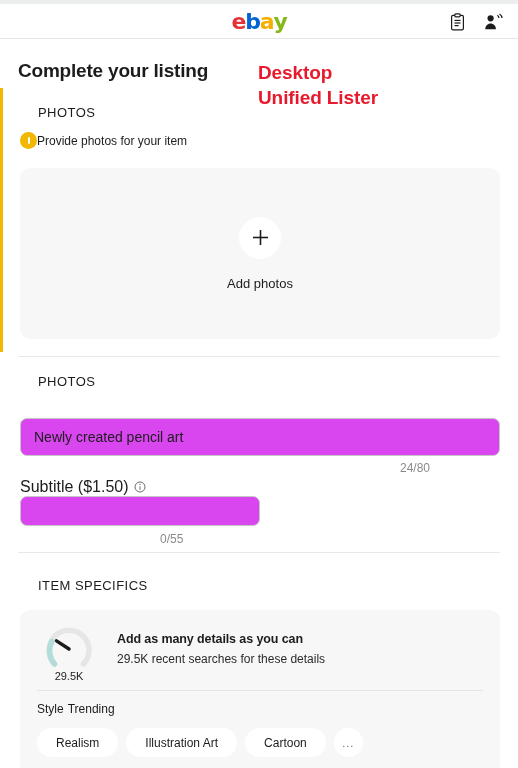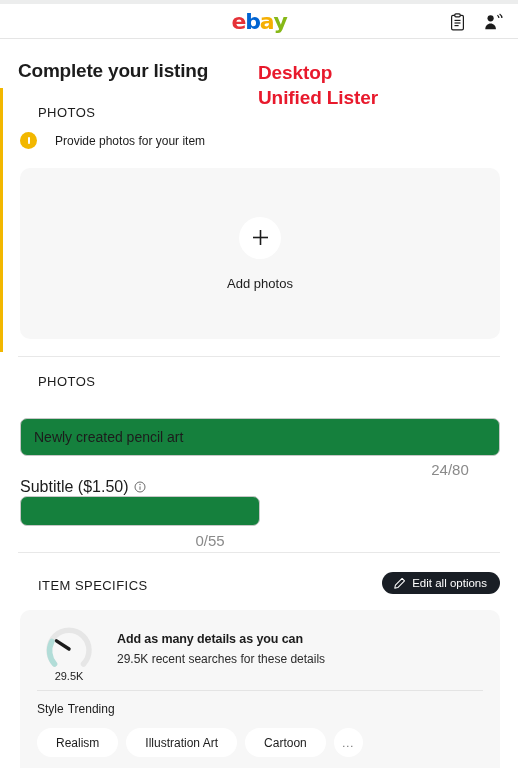--- a/index.html
+++ b/index.html
@@ -118,21 +118,21 @@
   #lbl-title  { top: 374px; }
   #lbl-specs  { top: 578px; }
 
   
   .warn-row {
     position: absolute;
     left: 20px;
     top: 132px;
     display: flex;
     align-items: center;
-    gap: 18px;
+    gap: 0;
   }
   .warn-icon {
     width: 17px; height: 17px;
     border-radius: 50%;
     background: #f2b700;
     display: flex;
     align-items: center;
     justify-content: center;
     flex: none;
   }
@@ -217,21 +217,21 @@
   }
   .sub-label-row .txt { font-size: 16px; color: #1c1c1c; }
   .info-icon {
     width: 12px; height: 12px;
     display: flex; align-items: center; justify-content: center;
     cursor: pointer;
   }
 
   .text-input {
     position: absolute;
-    background: #15803d;
+    background: #d946ef;
     border: 1px solid #c7c7c7;
     border-radius: 7px;
     font-family: "Liberation Sans", sans-serif;
     font-size: 13.5px;
     color: #1c1c1c;
     padding: 0 13px;
     outline: none;
   }
   #input-title {
     left: 20px;
@@ -242,23 +242,23 @@
   }
   #input-subtitle {
     left: 20px;
     top: 496px;
     width: 240px;
     height: 30px;
   }
 
   .counter {
     position: absolute;
-    font-size: 15px;
+    font-size: 12px;
     color: #8a8a8a;
-    text-align: center;
+    text-align: left;
   }
   #cnt-title { left: 400px; top: 461px; width: 100px; }
   #cnt-subtitle { left: 160px; top: 532px; width: 100px; }
 
   
   .edit-pill {
     position: absolute;
     right: 18px;
     top: 572px;
     height: 22px;
@@ -453,26 +453,20 @@
   </div>
 
   <input class="text-input" id="input-subtitle" type="text" value="" style="">
 
   <div class="counter" id="cnt-subtitle">0/55</div>
 
   <div class="divider" id="div-2"></div>
 
   <div class="section-label" id="lbl-specs">ITEM SPECIFICS</div>
 
-  <div class="edit-pill">
-    <svg class="pencil-icon" viewBox="0 0 14 14" fill="none" stroke="#ffffff" stroke-width="1.1" stroke-linejoin="round">
-      <path d="M9.8 1.6l2.6 2.6-7.2 7.2-3.3.7.7-3.3z"></path>
-    </svg>
-    <span class="lbl">Edit all options</span>
-  </div>
 
   <div class="specs-card">
 
     <div class="gauge-wrap">
       <svg class="gauge-svg" width="58" height="46" viewBox="0 0 58 46">
 
         <path d="M14.5 41 A20 20 0 1 1 43.5 41" fill="none" stroke="#e6e6e6" stroke-width="5.5" stroke-linecap="round"></path>
 
         <path d="M14.5 41 A20 20 0 0 1 11.9 18.5" fill="none" stroke="#b2ddd8" stroke-width="5.5" stroke-linecap="round"></path>
 

